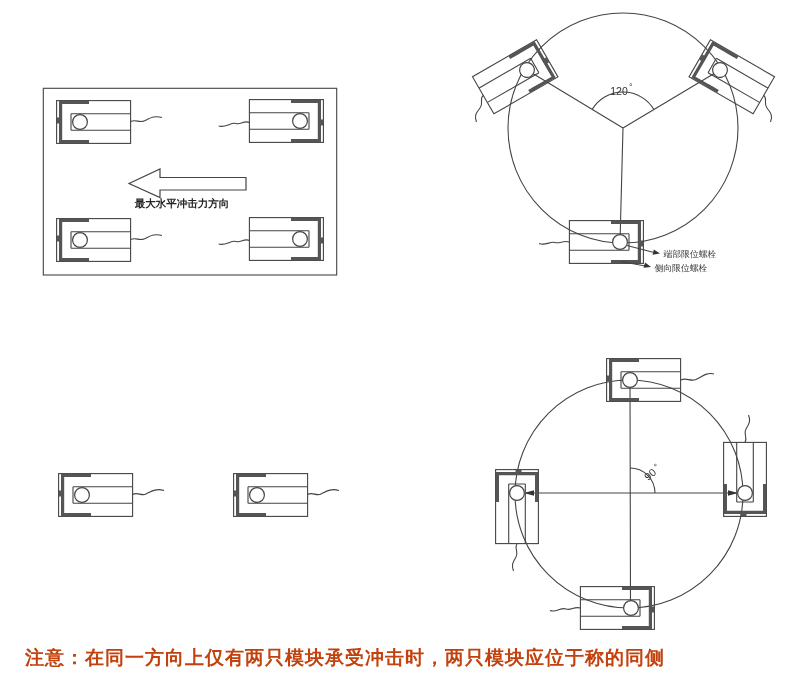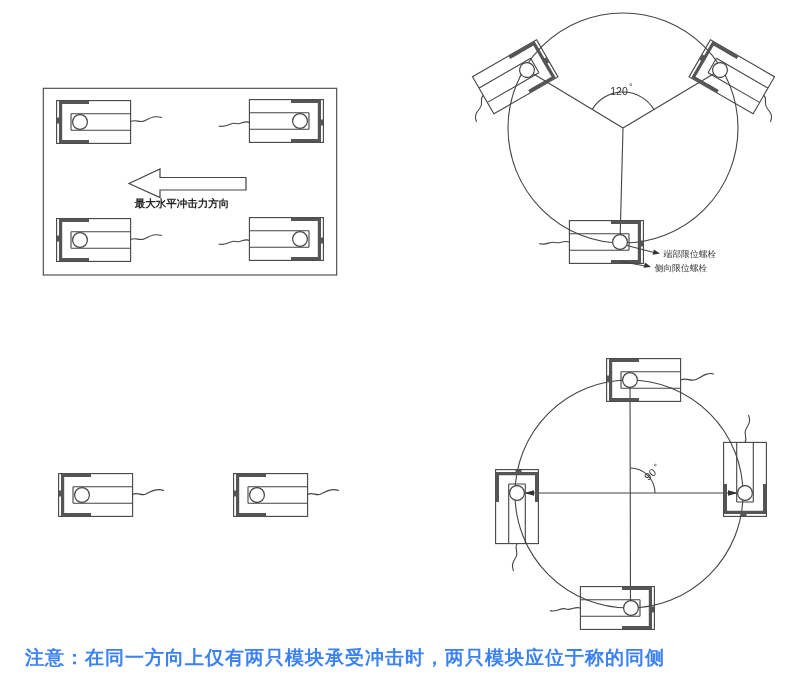--- a/index.html
+++ b/index.html
@@ -3,21 +3,21 @@
 <meta charset="utf-8">
 <style>
   html,body{margin:0;padding:0;background:#fff;}
   .stage{position:relative;width:800px;height:700px;background:#fff;overflow:hidden;
          font-family:"Liberation Sans", sans-serif;}
   .panel{position:absolute;}
   .ln{fill:none;stroke:#444;stroke-width:1.1px;}
   .thick{fill:none;stroke:#555;stroke-width:3.2px;}
   .lbl{fill:#222;font-weight:bold;font-family:"Liberation Sans",sans-serif;}
   .small{fill:#333;font-family:"Liberation Sans",sans-serif;}
-  .note{position:absolute;left:25px;top:645px;width:760px;color:#3b82f6;
+  .note{position:absolute;left:25px;top:645px;width:760px;color:#c2410c;
         font-size:19px;font-weight:bold;letter-spacing:1px;
         font-family:"Liberation Sans",sans-serif;}
 </style>
 </head>
 <body>
 
 <div class="stage">
 
   <svg width="0" height="0" style="position:absolute" aria-hidden="true">
     <defs>

